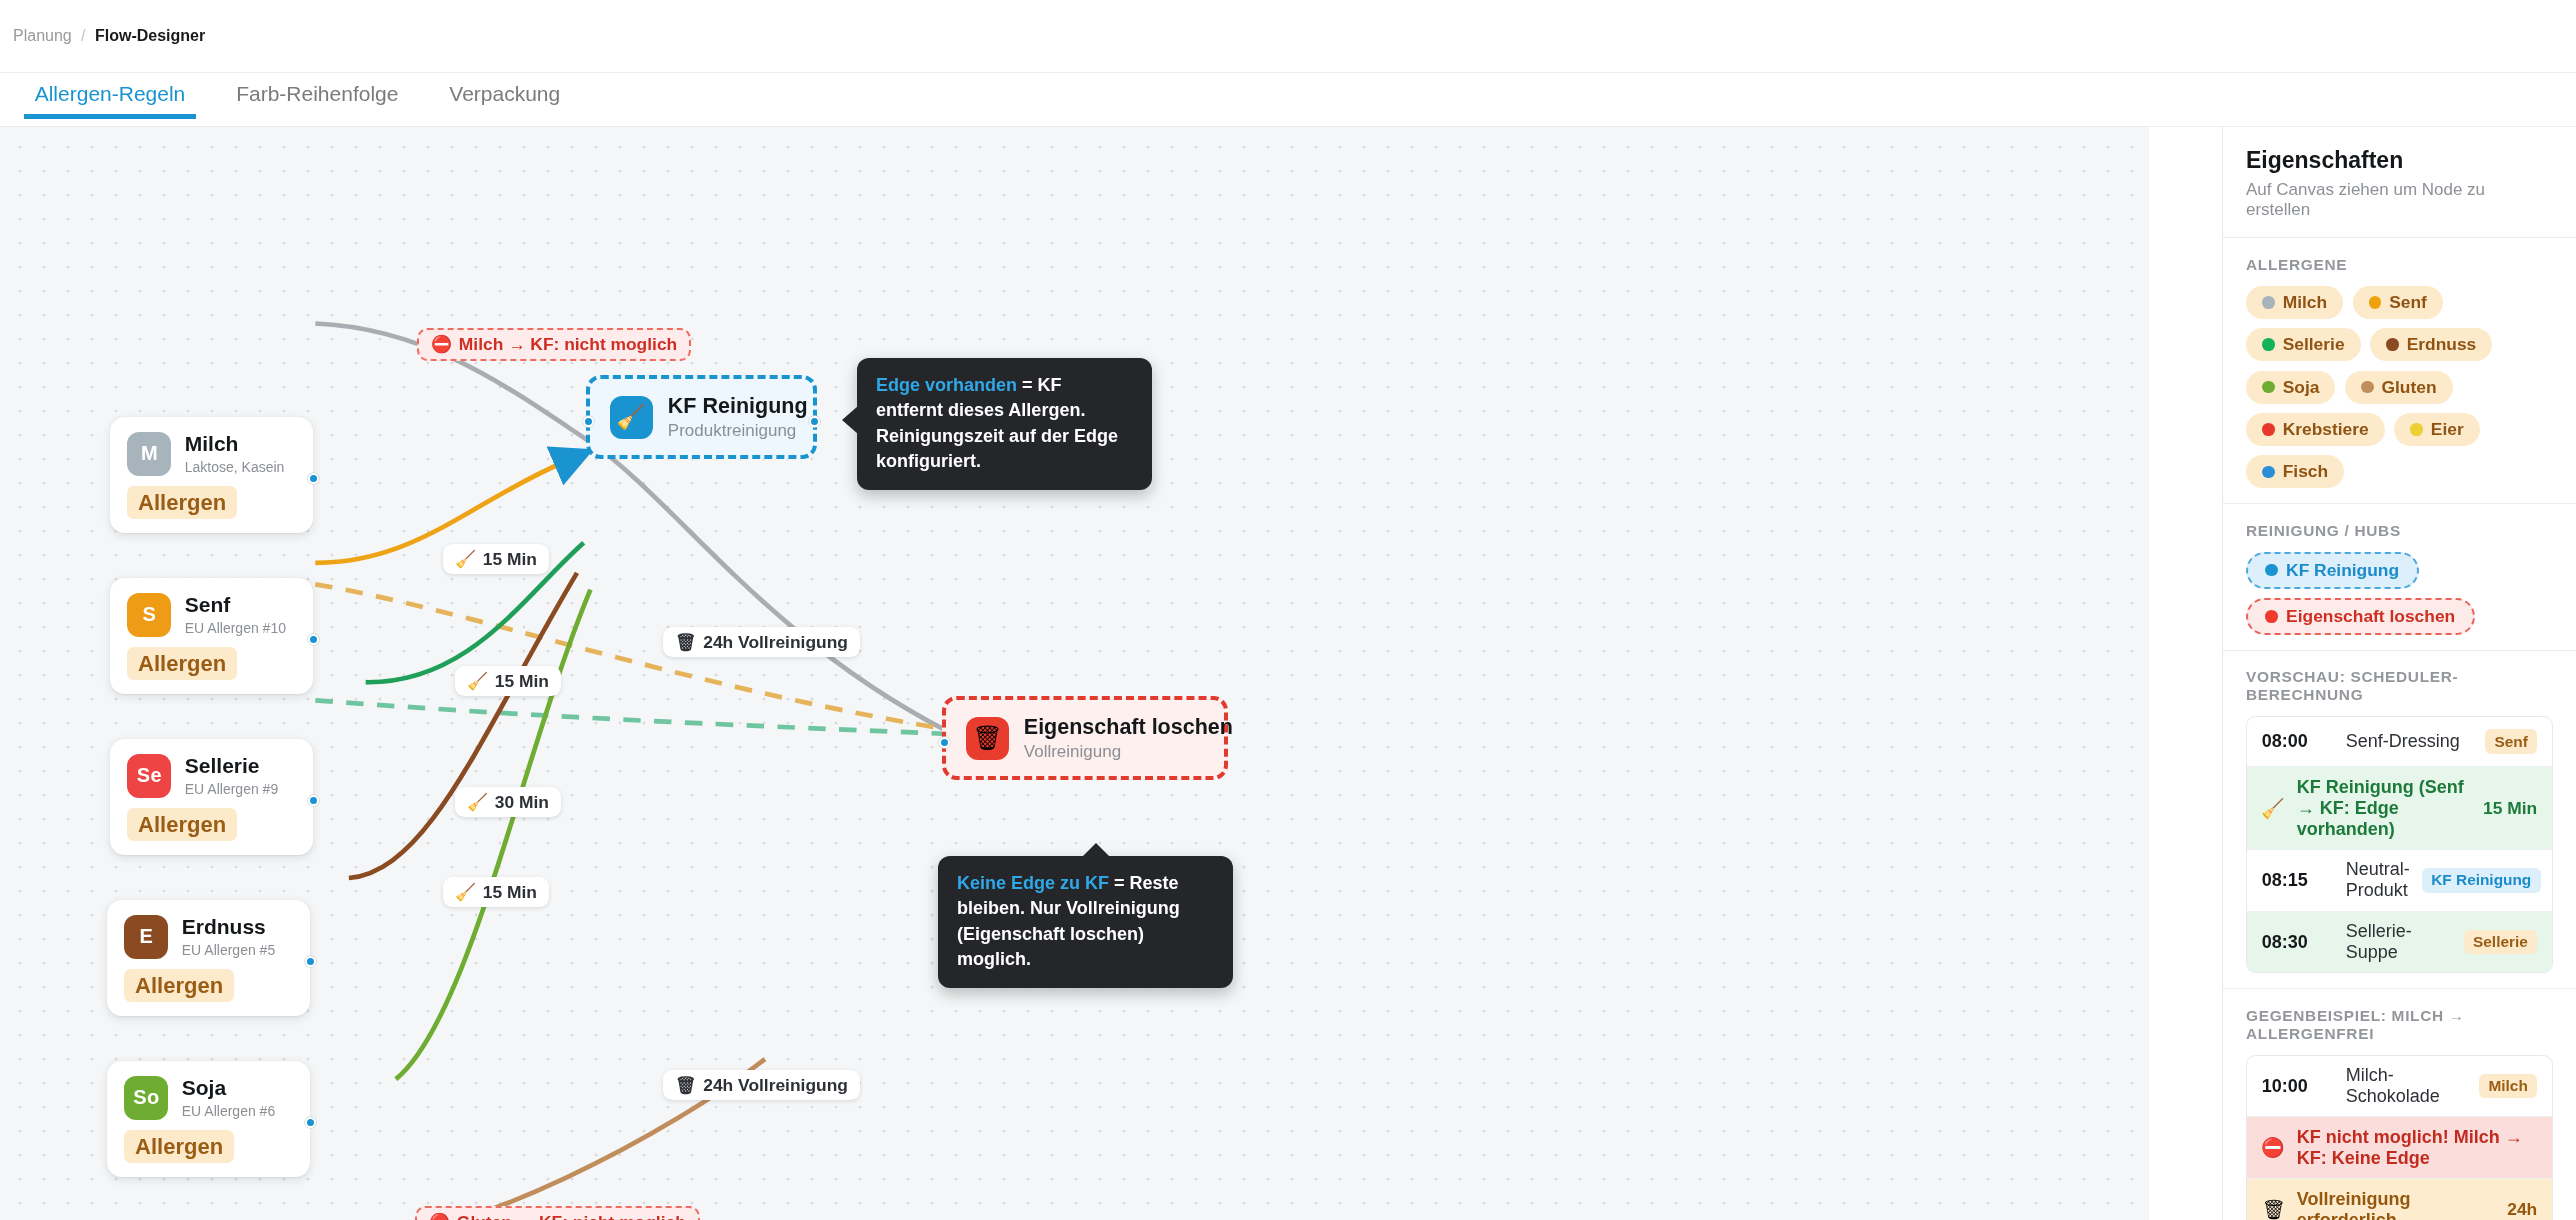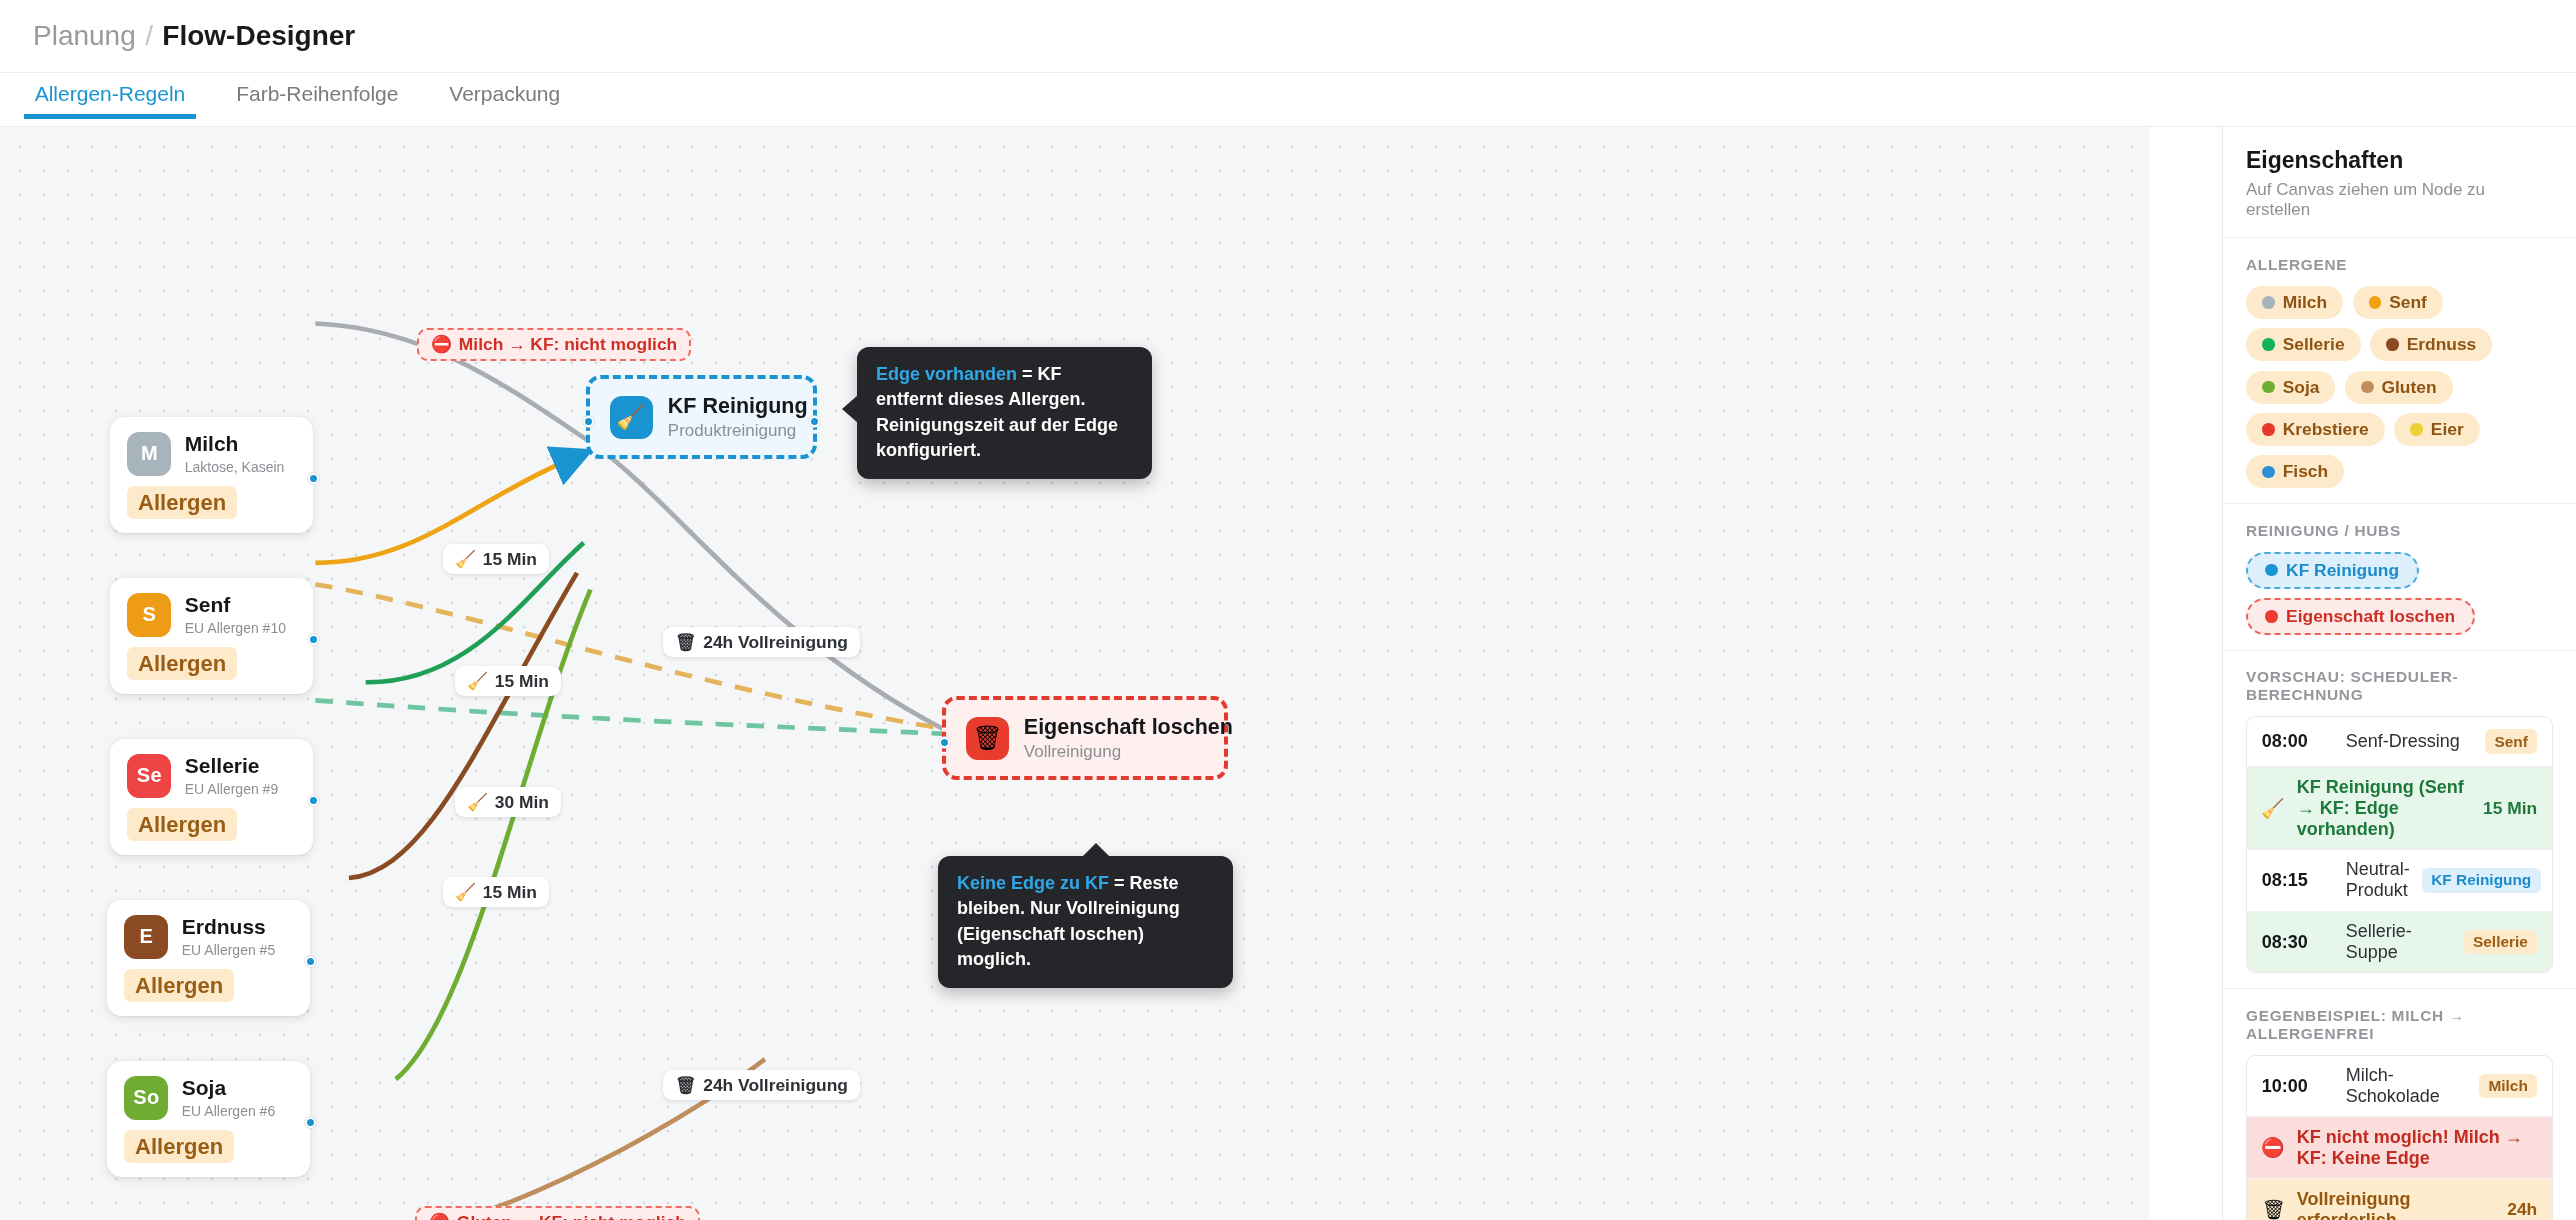--- a/index.html
+++ b/index.html
@@ -7,22 +7,22 @@
     width: 2576px; height: 1221px;
     font-family: "Liberation Sans", sans-serif;
     background: #ffffff;
     overflow: hidden;
   }
   #app { position: relative; width: 2576px; height: 1221px; }
 
   
   .breadcrumb {
     position: absolute; left: 0; top: 0; width: 2576px; height: 72px;
-    display: flex; align-items: center; padding-left: 33px;
-    font-size: 28px; background: #ffffff;
+    display: flex; align-items: center; padding-left: 13px;
+    font-size: 16px; background: #ffffff;
   }
   .bc-parent { color: #9a9a9a; }
   .bc-sep { color: #c4c4c4; margin: 0 9.4px; }
   .bc-current { color: #1a1a1a; font-weight: bold; }
 
   
   .tabbar {
     position: absolute; left: 0; top: 72px; width: 2576px; height: 55px;
     border-top: 1.3px solid #ececec; border-bottom: 1.3px solid #ececec;
     display: flex; align-items: center; padding-left: 24px; background: #fff;
@@ -330,21 +330,21 @@
     <div class="elabel" style="left:663px; top:943px;">
       <span class="g">🗑</span>
       <span>24h Vollreinigung</span>
     </div>
 
     <div class="elabel deny" style="left:415px; top:1079px;">
       <span class="g">⛔</span>
       <span>Gluten → KF: nicht moglich</span>
     </div>
 
-    <div class="tip" style="left:857px; top:220px; width:295px;">
+    <div class="tip" style="left:857px; top:231px; width:295px;">
       <div class="arrow-l"></div>
       <b class="k">Edge vorhanden</b><span> = KF entfernt dieses Allergen. Reinigungszeit auf der Edge konfiguriert.</span>
     </div>
 
     <div class="tip" style="left:938px; top:729px; width:295px;">
       <div class="arrow-t"></div>
       <b class="k">Keine Edge zu KF</b><span> = Reste bleiben. Nur Vollreinigung (Eigenschaft loschen) moglich.</span>
     </div>
 
   </div>

